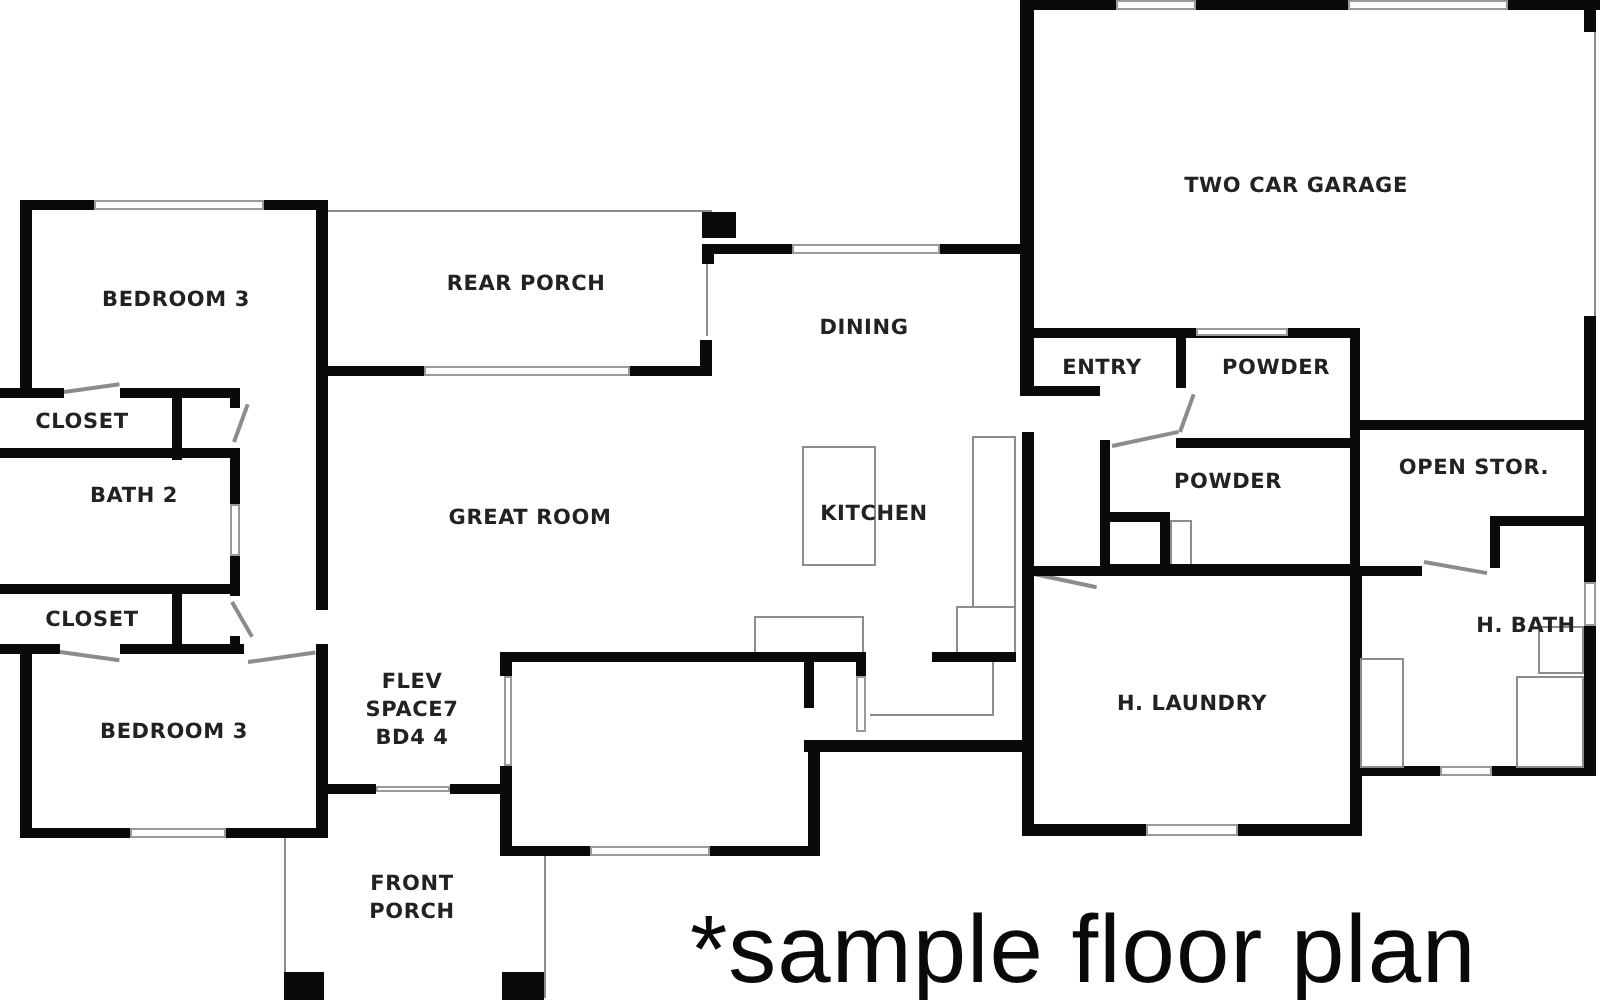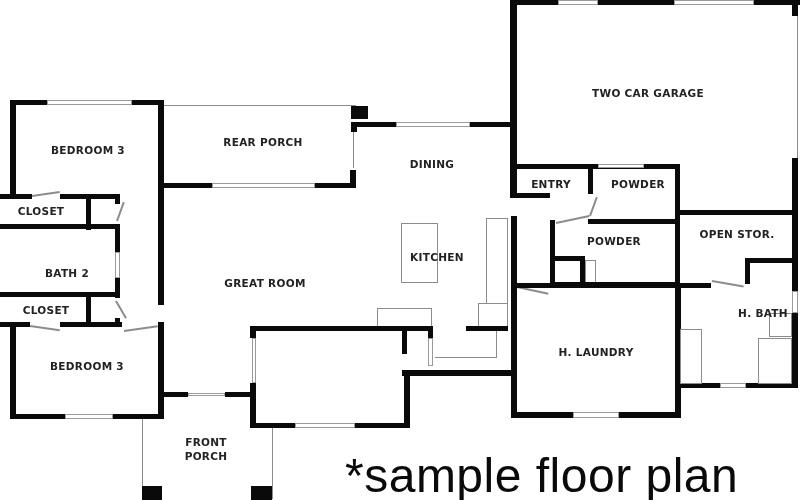--- a/index.html
+++ b/index.html
@@ -141,31 +141,36 @@
   <div class="win" style="left:720px;top:383px;width:26px;height:5px;"></div>
   <div class="w" style="left:746px;top:383px;width:52px;height:5px;"></div>
   <div class="fix" style="left:680px;top:329px;width:22px;height:55px;"></div>
   <div class="fix" style="left:769px;top:313px;width:23px;height:24px;"></div>
   <div class="fix" style="left:758px;top:338px;width:34px;height:46px;"></div>
 
   <div class="lbl" style="left:648px;top:93px;">TWO CAR GARAGE</div>
   <div class="lbl" style="left:263px;top:142px;">REAR PORCH</div>
   <div class="lbl" style="left:88px;top:150px;">BEDROOM 3</div>
   <div class="lbl" style="left:41px;top:211px;">CLOSET</div>
-  <div class="lbl" style="left:67px;top:273px;">BATH 2</div>
+  <div class="lbl" style="left:67px;top:248px;">BATH 2</div>
   <div class="lbl" style="left:46px;top:310px;">CLOSET</div>
   <div class="lbl" style="left:87px;top:366px;">BEDROOM 3</div>
-  <div class="lbl" style="left:265px;top:259px;margin-top:24px;">GREAT ROOM</div>
+  <div class="lbl" style="left:265px;top:259px;">GREAT ROOM</div>
   <div class="lbl" style="left:432px;top:164px;">DINING</div>
   <div class="lbl" style="left:437px;top:257px;">KITCHEN</div>
   <div class="lbl" style="left:551px;top:184px;">ENTRY</div>
   <div class="lbl" style="left:638px;top:184px;">POWDER</div>
   <div class="lbl" style="left:614px;top:241px;">POWDER</div>
   <div class="lbl" style="left:737px;top:234px;">OPEN STOR.</div>
   <div class="lbl" style="left:763px;top:313px;">H. BATH</div>
   <div class="lbl" style="left:596px;top:352px;">H. LAUNDRY</div>
+  <div class="lbl" style="left:206px;top:355px;">
+    <div>FLEV</div>
+    <div>SPACE7</div>
+    <div>BD4 4</div>
+  </div>
   <div class="lbl" style="left:206px;top:449px;">
     <div>FRONT</div>
     <div>PORCH</div>
   </div>
 
   <div class="caption">*sample floor plan</div>
 </div>
 
 </body></html>

